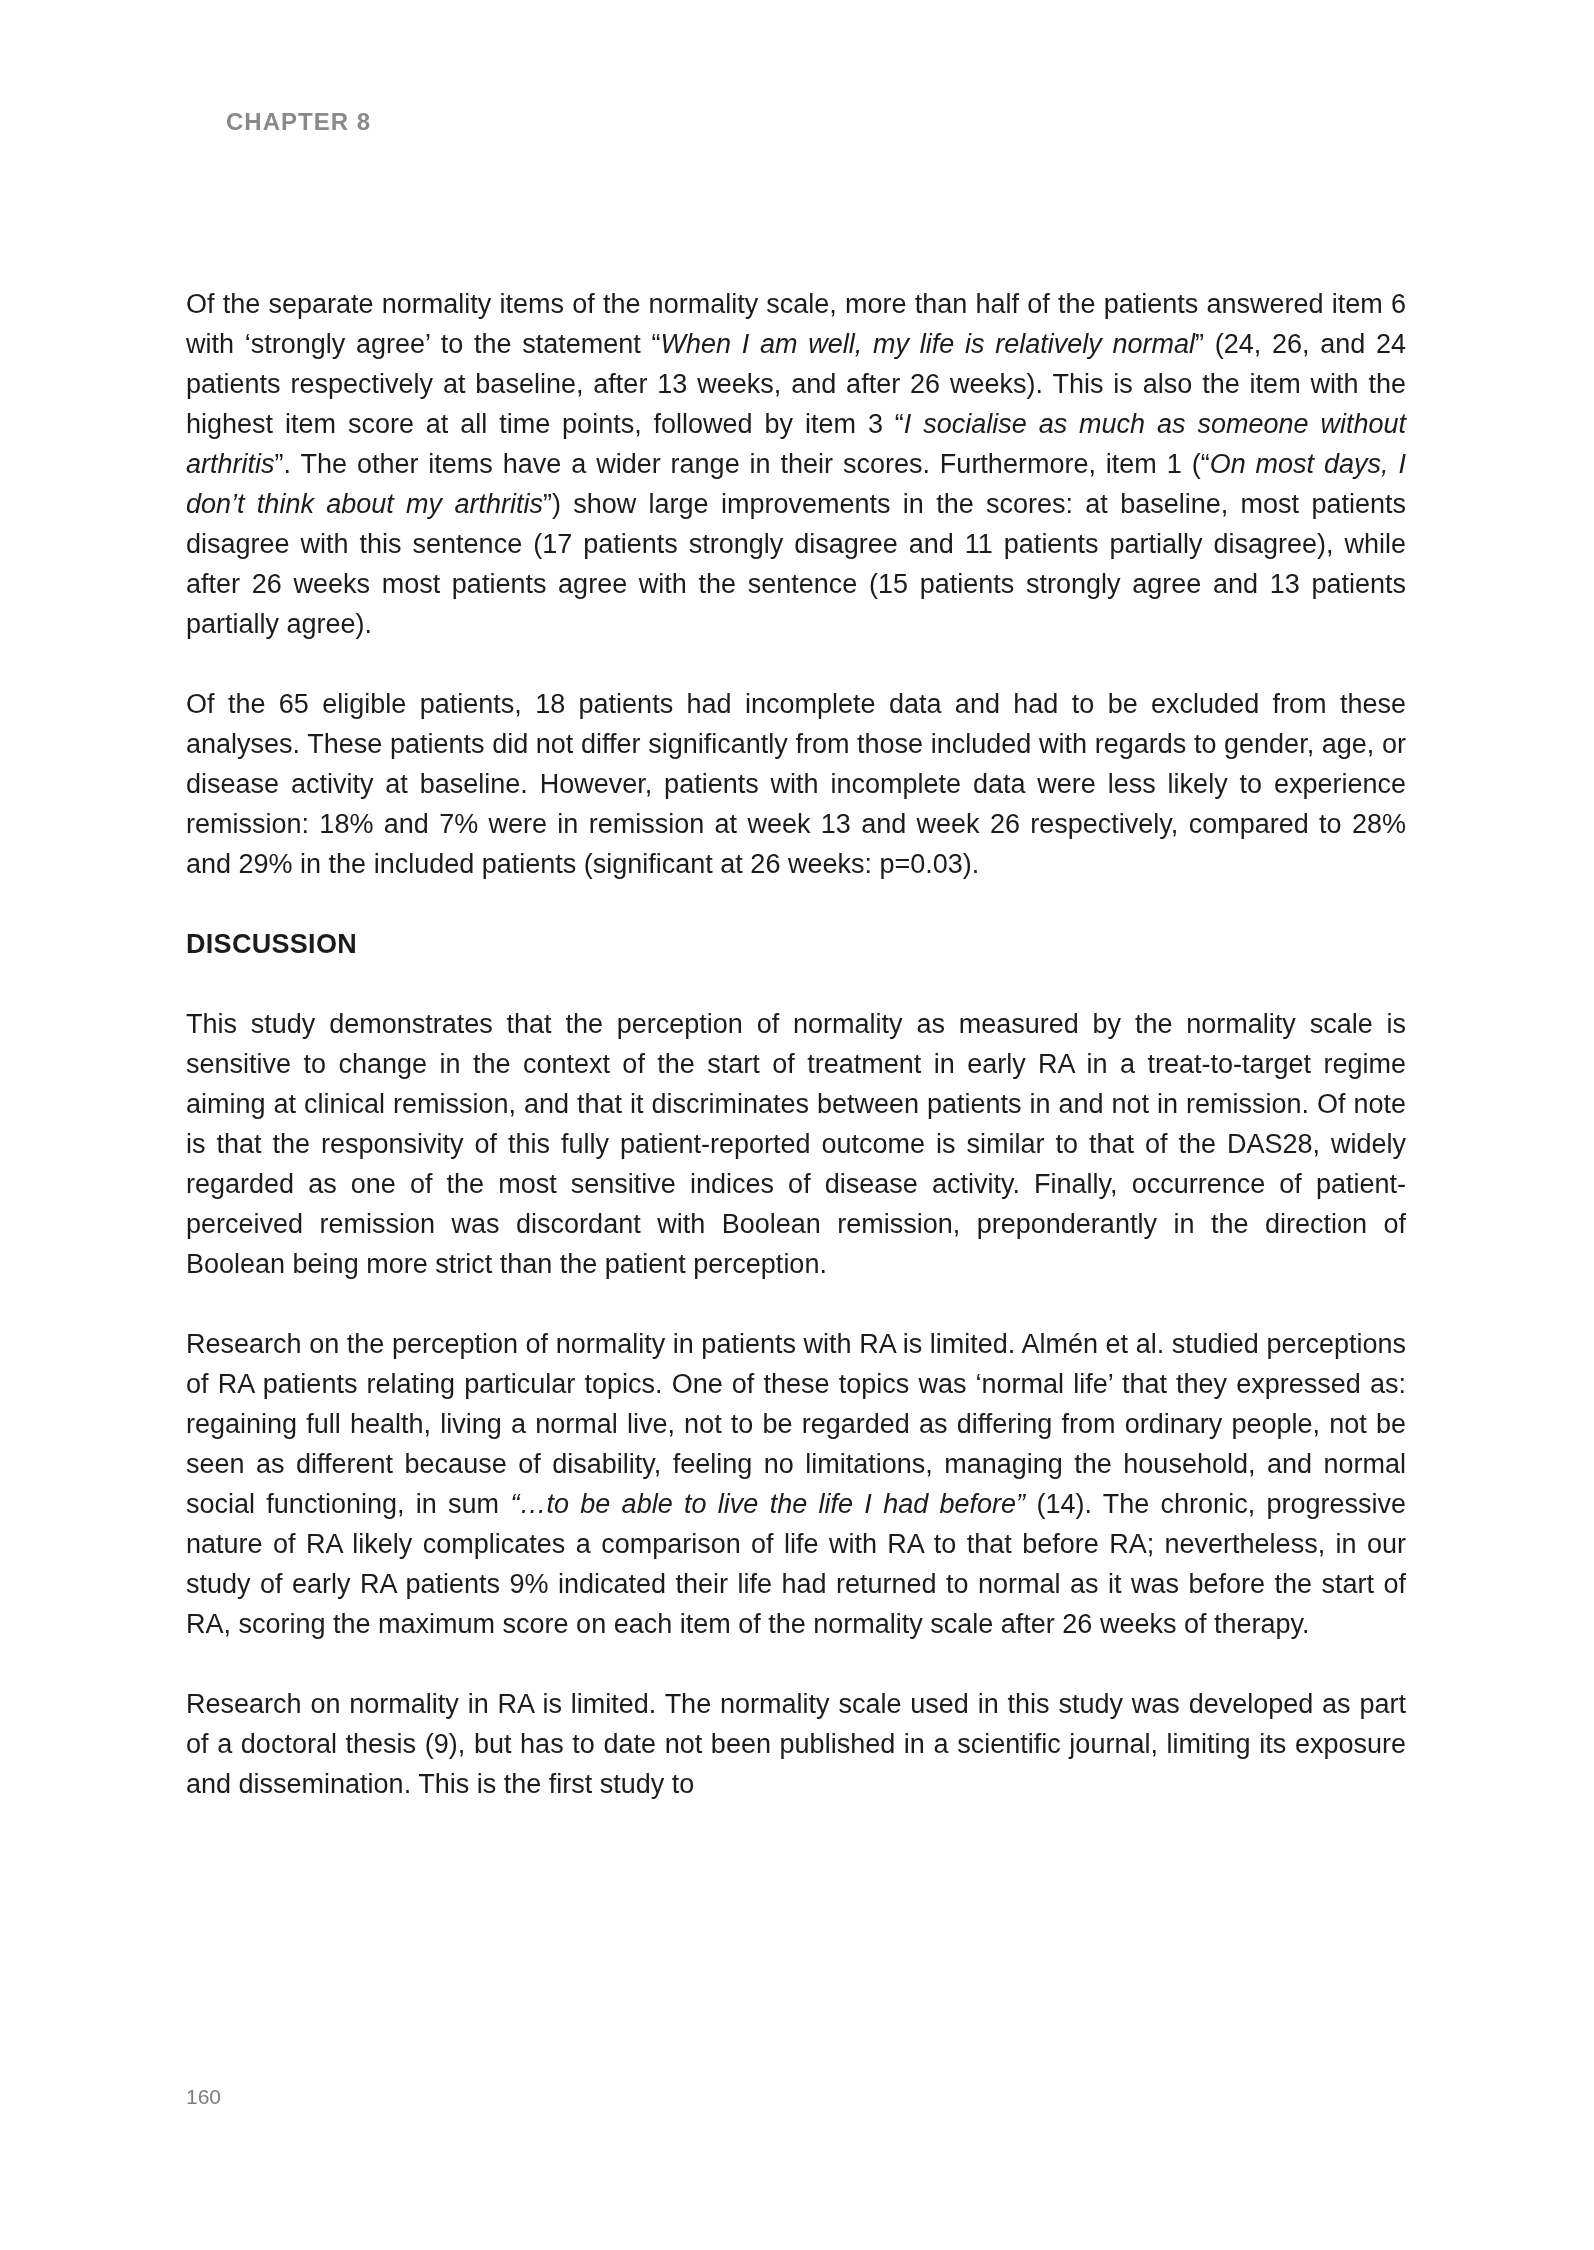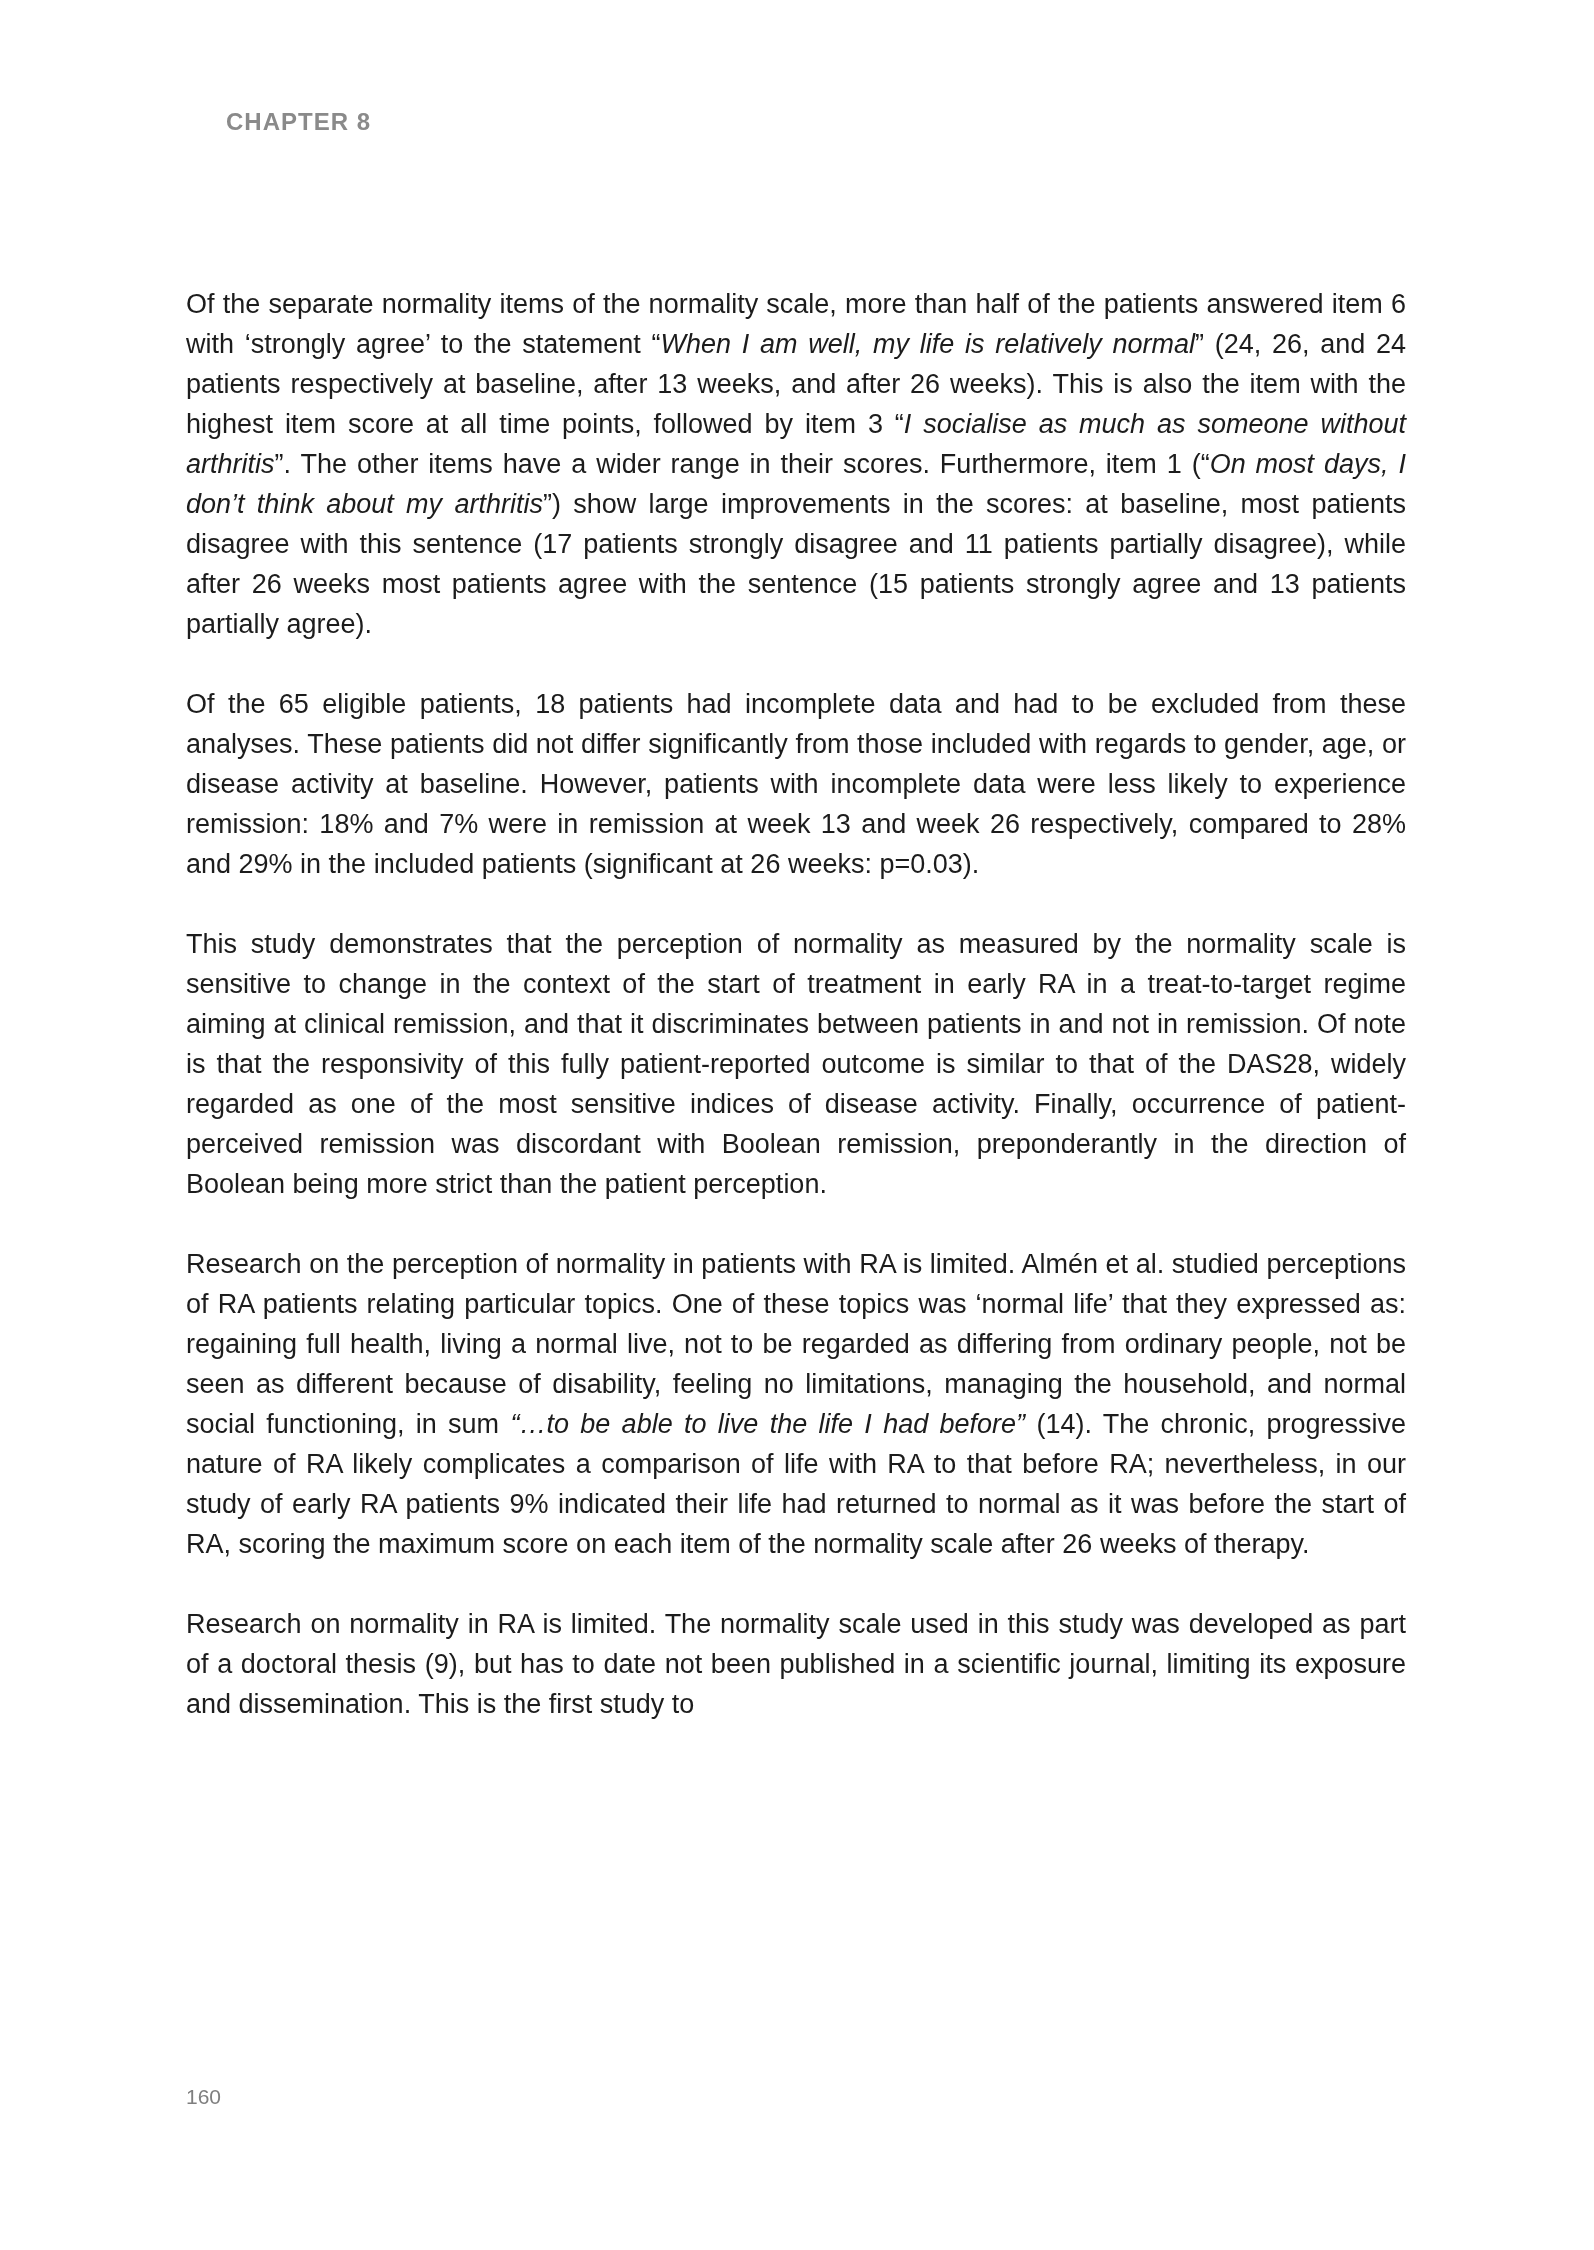--- a/index.html
+++ b/index.html
@@ -53,19 +53,20 @@
 </style>
 </head>
 <body>
 
 <div class="page">
   <div class="chapter-header">CHAPTER 8</div>
 
   <div class="body-text">
       <p class="para"><span>Of the separate normality items of the normality scale, more than half of the patients answered item 6 with ‘strongly agree’ to the statement “</span><span class="it">When I am well, my life is relatively normal</span><span>” (24, 26, and 24 patients respectively at baseline, after 13 weeks, and after 26 weeks). This is also the item with the highest item score at all time points, followed by item 3 “</span><span class="it">I socialise as much as someone without arthritis</span><span>”. The other items have a wider range in their scores. Furthermore, item 1 (“</span><span class="it">On most days, I don’t think about my arthritis</span><span>”) show large improvements in the scores: at baseline, most patients disagree with this sentence (17 patients strongly disagree and 11 patients partially disagree), while after 26 weeks most patients agree with the sentence (15 patients strongly agree and 13 patients partially agree).</span></p>
       <p class="para"><span>Of the 65 eligible patients, 18 patients had incomplete data and had to be excluded from these analyses. These patients did not differ significantly from those included with regards to gender, age, or disease activity at baseline. However, patients with incomplete data were less likely to experience remission: 18% and 7% were in remission at week 13 and week 26 respectively, compared to 28% and 29% in the included patients (significant at 26 weeks: p=0.03).</span></p>
+      <p class="para heading"><span>DISCUSSION</span></p>
       <p class="para"><span>This study demonstrates that the perception of normality as measured by the normality scale is sensitive to change in the context of the start of treatment in early RA in a treat-to-target regime aiming at clinical remission, and that it discriminates between patients in and not in remission. Of note is that the responsivity of this fully patient-reported outcome is similar to that of the DAS28, widely regarded as one of the most sensitive indices of disease activity. Finally, occurrence of patient-perceived remission was discordant with Boolean remission, preponderantly in the direction of Boolean being more strict than the patient perception.</span></p>
       <p class="para"><span>Research on the perception of normality in patients with RA is limited. Almén et al. studied perceptions of RA patients relating particular topics. One of these topics was ‘normal life’ that they expressed as: regaining full health, living a normal live, not to be regarded as differing from ordinary people, not be seen as different because of disability, feeling no limitations, managing the household, and normal social functioning, in sum </span><span class="it">“…to be able to live the life I had before”</span><span> (14). The chronic, progressive nature of RA likely complicates a comparison of life with RA to that before RA; nevertheless, in our study of early RA patients 9% indicated their life had returned to normal as it was before the start of RA, scoring the maximum score on each item of the normality scale after 26 weeks of therapy.</span></p>
       <p class="para"><span>Research on normality in RA is limited. The normality scale used in this study was developed as part of a doctoral thesis (9), but has to date not been published in a scientific journal, limiting its exposure and dissemination. This is the first study to</span></p>
     </div>
 
   <div class="page-number">160</div>
 </div>
 
 </body></html>

